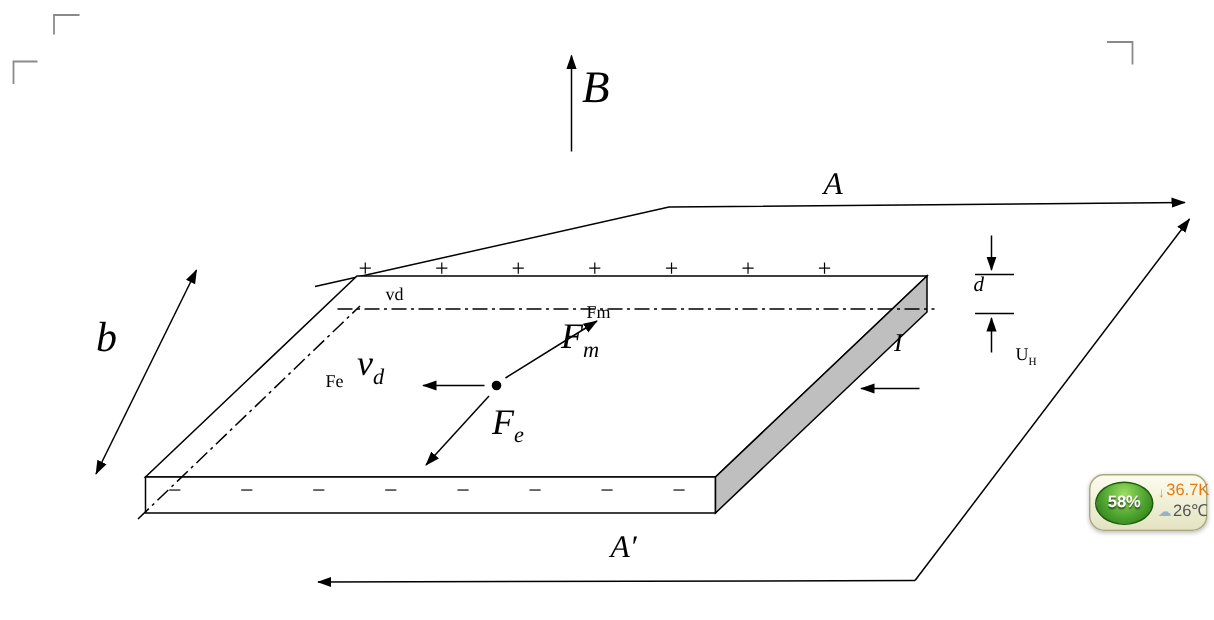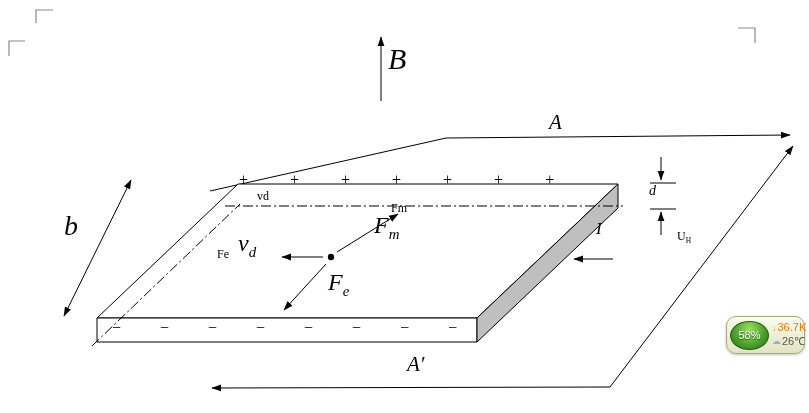--- a/index.html
+++ b/index.html
@@ -22,21 +22,21 @@
     background:linear-gradient(#fcfcee, #e3e3c2);
     box-shadow:0 1px 3px rgba(0,0,0,.25);
     display:flex; align-items:center; padding:2px 3px; box-sizing:border-box;
     font-family:"Liberation Sans", sans-serif;
   }
   .orb {
     width:37px; height:27px; border-radius:50%;
     background:radial-gradient(ellipse at 50% 28%, #9ede62 0%, #4da32f 55%, #256f10 100%);
     border:1px solid #1d5c0d;
     display:flex; align-items:center; justify-content:center;
-    color:#fff; font-size:11px; font-weight:normal;
+    color:#fff; font-size:11px; font-weight:bold;
     text-shadow:0 1px 1px rgba(0,0,0,.55);
     flex:0 0 auto;
   }
   .wcol { display:flex; flex-direction:column; margin-left:3px; line-height:1.25; }
   .wrow { display:flex; align-items:center; gap:1px; }
   .wicon { font-size:9px; }
   .icon-down  { color:#f0930f; font-weight:bold; }
   .icon-cloud { color:#9ab0c4; }
   .wtext { font-size:11px;text-align:right; }
   .t-orange { color:#e87a10; }

